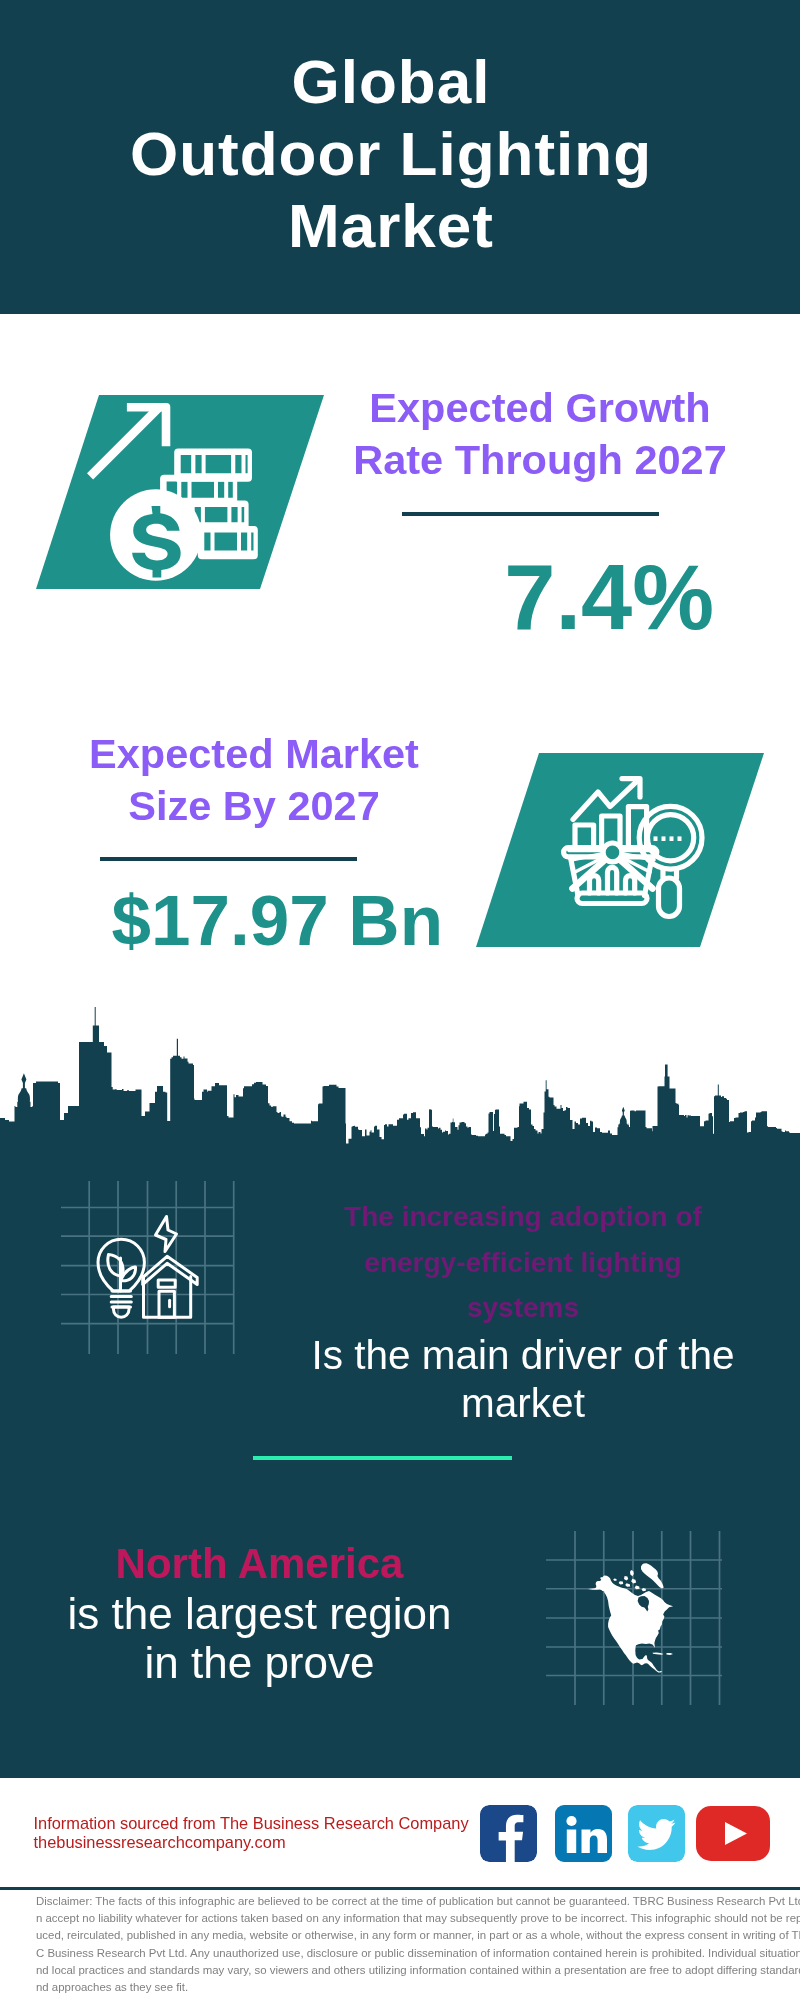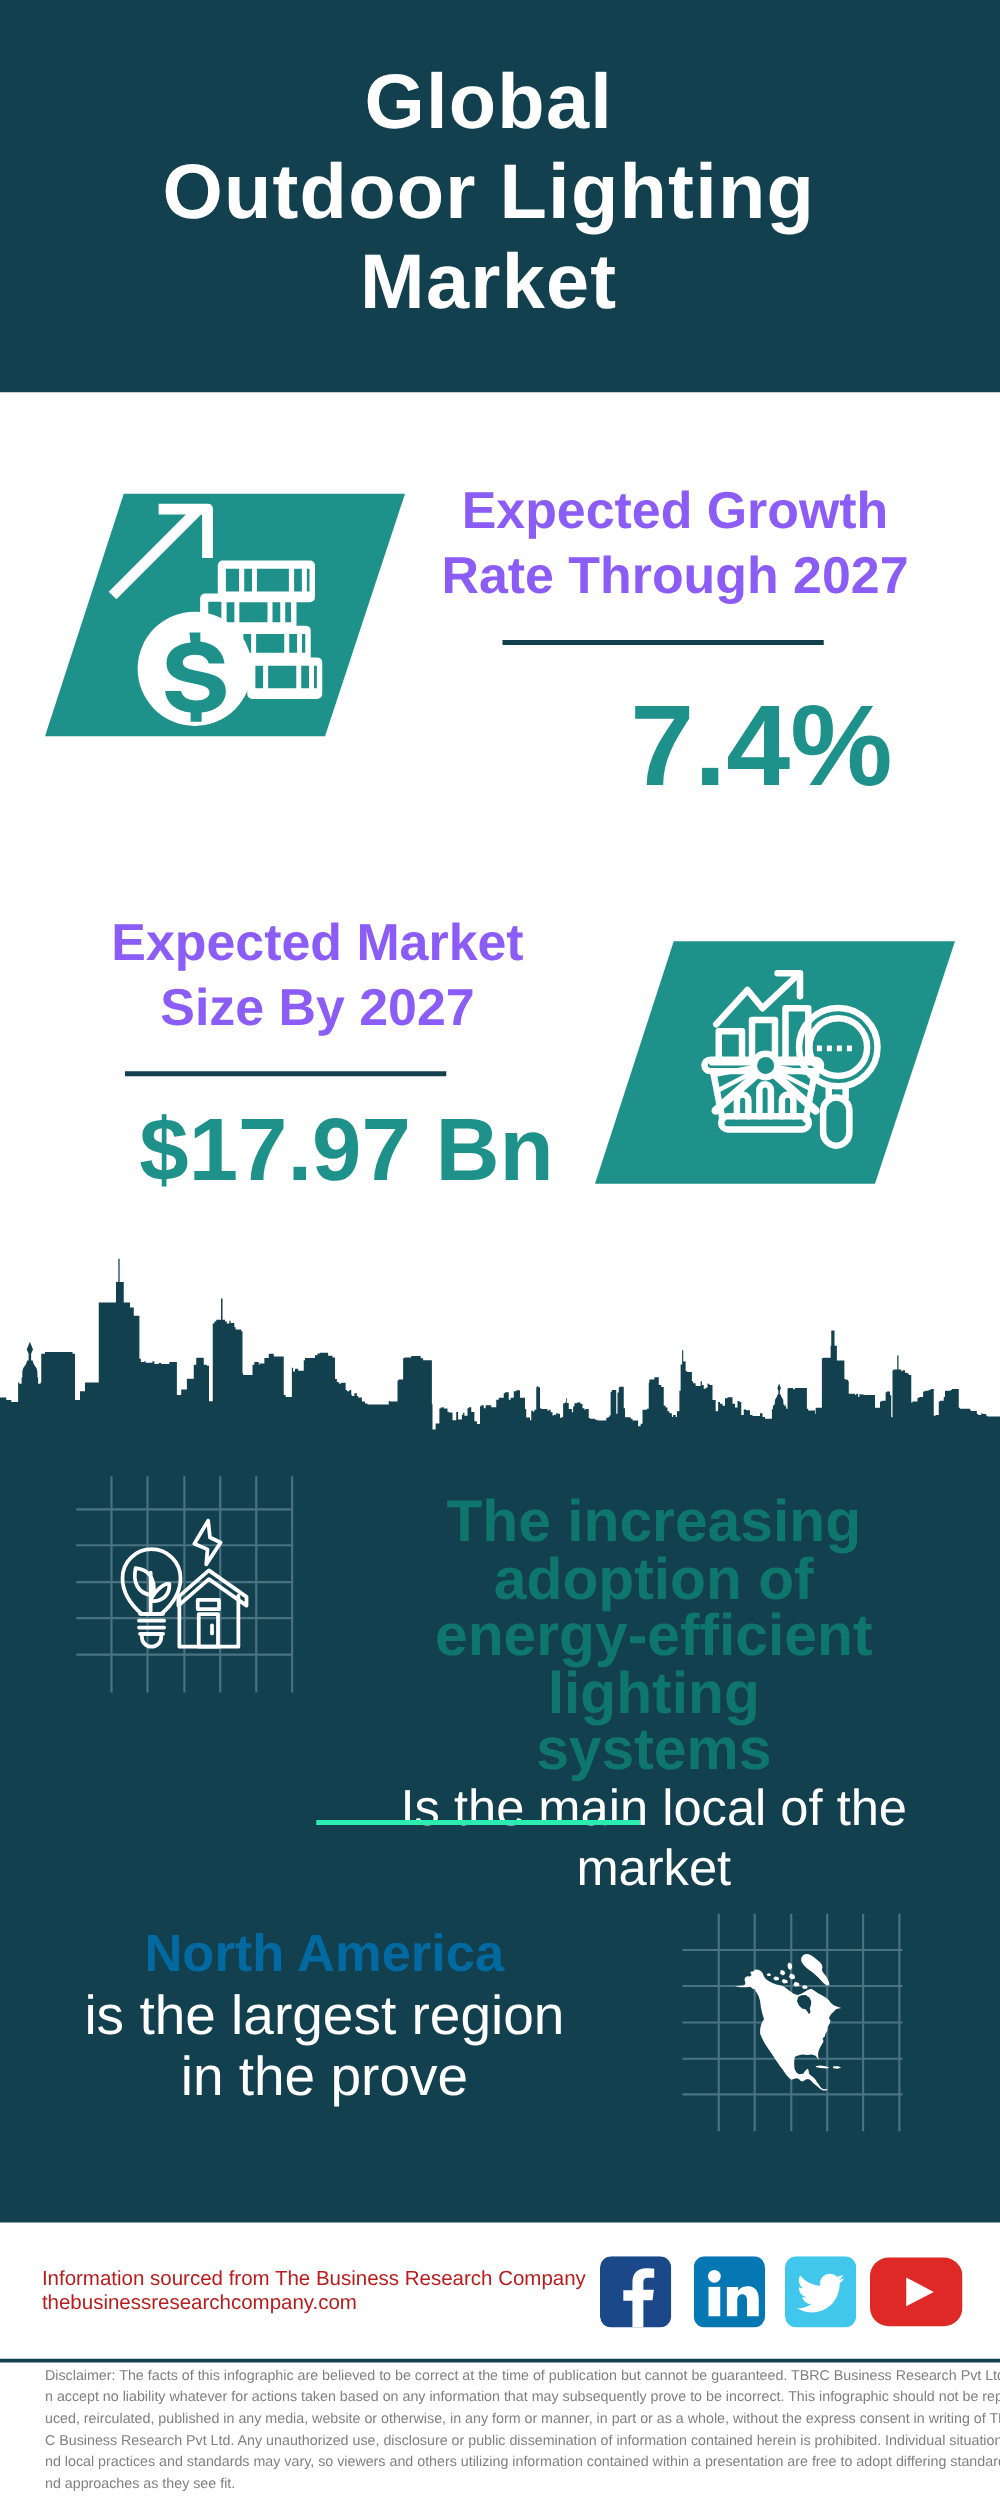--- a/index.html
+++ b/index.html
@@ -24,27 +24,27 @@
   .rule { position:absolute; background:#12404f; height:4px; }
   .stat-val { position:absolute; color:#1e918a; font-weight:bold; text-align:right; }
 
   
   .dark { position:absolute; left:0; top:1150px; width:800px; height:628px; background:#12404f; z-index:1; }
   .skyline { position:absolute; left:0; width:800px; height:160px; z-index:2; }
 
   .grid-svg { position:absolute; z-index:3; }
 
   .drv { position:absolute; z-index:3; text-align:center; line-height:46px; font-size:40px; }
-  .drv .g { color:#0f766e; font-weight:bold; font-size:47px; line-height:45.5px; }
+  .drv .g { color:#701a75; font-weight:bold; font-size:28px; line-height:45.5px; }
   .drv .w { color:#ffffff; font-weight:normal; font-size:40.5px; line-height:48px; }
 
   .rule-g { position:absolute; z-index:3; background:#2bedaf; height:4px; }
 
   .na { position:absolute; z-index:3; text-align:center; line-height:49.5px; font-size:44px; }
-  .na .g { color:#0369a1; font-weight:bold; font-size:42px; }
+  .na .g { color:#be185d; font-weight:bold; font-size:42px; }
   .na .w { color:#ffffff; font-weight:normal; font-size:44px; }
 
   
   .footer { position:absolute; left:0; top:1778px; width:800px; height:222px; background:#fff; }
   .src { position:absolute; left:33.5px; top:1814px; width:460px; color:#b91c1c;
          font-size:16.4px; line-height:18.6px; white-space:nowrap; }
   .social { position:absolute; top:1805px; width:57px; height:57px; border-radius:9px; }
   .discl-line { position:absolute; left:0; top:1886.5px; width:800px; height:3.4px; background:#12404f; }
   .discl { position:absolute; left:8px; top:1893px; width:786px; color:#808080;
            font-size:11.42px; line-height:17.2px; text-align:left;
@@ -217,21 +217,21 @@
 
       <path d="M74.0,81.3 h15.4 v26 h-15.4 z"></path>
       <path d="M84.6,90.2 v6.5"></path>
     </g>
   </svg>
 
   <div class="drv" style="left:262px; top:1194px; width:522px;">
     <div class="g">The increasing adoption of</div>
     <div class="g">energy-efficient lighting</div>
     <div class="g">systems</div>
-    <div class="w">Is the main local of the</div>
+    <div class="w">Is the main driver of the</div>
     <div class="w">market</div>
   </div>
 
   <div class="rule-g" style="left:253px; top:1456px; width:259px;"></div>
 
   <div class="na" style="left:37px; top:1538px; width:445px;">
     <div><span class="g">North America</span></div>
     <div><span class="w">is the largest region</span></div>
     <div><span class="w">in the prove</span></div>
   </div>

